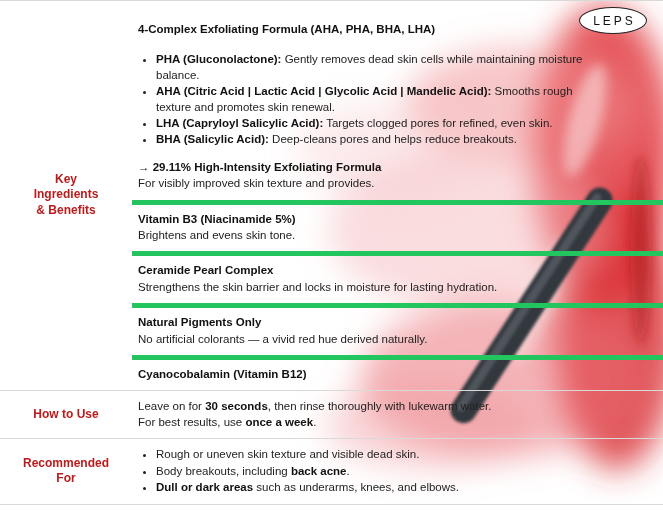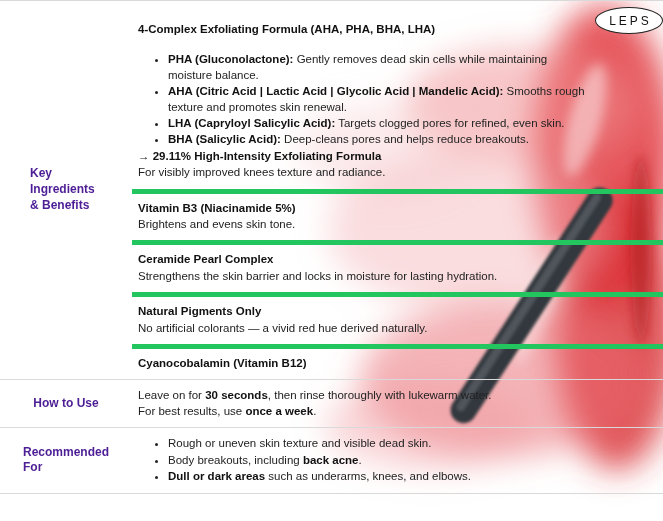--- a/index.html
+++ b/index.html
@@ -2,42 +2,42 @@
 <html><head>
 <meta charset="utf-8">
 <style>
   html,body{margin:0;padding:0;background:#fff;}
   .page{
     position:relative;width:663px;height:521px;overflow:hidden;background:#fff;
     font-family:"Liberation Sans",sans-serif;color:#222;
   }
   .smear{position:absolute;inset:0;z-index:0;}
   .logo{
-    position:absolute;top:7px;right:0;z-index:2;
+    position:absolute;top:7px;right:16px;z-index:2;
     width:68px;height:27px;border:1.6px solid #222;border-radius:50%;
     background:#fff;display:flex;align-items:center;justify-content:center;
     font-size:12px;font-weight:500;letter-spacing:3px;color:#111;
     padding-left:3px;box-sizing:border-box;
   }
   .content{position:relative;z-index:1;}
   .tbl{border-top:1px solid #d9d9d9;border-bottom:1px solid #d9d9d9;}
   .row{display:grid;grid-template-columns:132px 1fr;}
   .row + .row{border-top:1px solid #d9d9d9;}
   .hdr{
-    display:flex;align-items:center;justify-content:center;
-    font-weight:bold;font-size:12px;color:#4c1d95;padding:4px 30px;line-height:1.3;
+    display:flex;align-items:center;justify-content:center;text-align:center;
+    font-weight:bold;font-size:12px;color:#b91c1c;padding:4px 30px;line-height:1.3;
   }
   .cell{font-size:11.5px;line-height:1.34;color:#222;}
   .block{padding:7px 58px 7px 6px;}
   .block + .block{border-top:5px solid #22c55e;}
   .b-title{font-weight:bold;color:#111;}
   .formula .b-title{margin:14px 0 15px;}
   ul.dots{margin:0;padding:0 0 0 18px;list-style:disc;}
-  ul.dots li{margin:1px 12px;}
-  .highlight{font-weight:bold;color:#111;margin-top:1px;}
+  ul.dots li{margin:1px 0;}
+  .highlight{font-weight:bold;color:#111;margin-top:12px;}
   .line{margin:1px 0;}
   strong{color:#111;}
 </style>
 </head>
 <body>
 
 <div class="page">
 
   <div class="smear">
     <svg width="663" height="521" viewBox="0 0 663 521">
@@ -86,21 +86,21 @@
 
           <div class="block formula">
             <div class="b-title">4-Complex Exfoliating Formula (AHA, PHA, BHA, LHA)</div>
             <ul class="dots">
               <li><strong>PHA (Gluconolactone):</strong><span> Gently removes dead skin cells while maintaining moisture balance.</span></li>
               <li><strong>AHA (Citric Acid | Lactic Acid | Glycolic Acid | Mandelic Acid):</strong><span> Smooths rough texture and promotes skin renewal.</span></li>
               <li><strong>LHA (Capryloyl Salicylic Acid):</strong><span> Targets clogged pores for refined, even skin.</span></li>
               <li><strong>BHA (Salicylic Acid):</strong><span> Deep-cleans pores and helps reduce breakouts.</span></li>
             </ul>
             <div class="highlight">→ 29.11% High-Intensity Exfoliating Formula</div>
-            <div class="line">For visibly improved knees texture and radiance.</div>
+            <div class="line">For visibly improved skin texture and provides.</div>
           </div>
 
           <div class="block">
             <div class="b-title">Vitamin B3 (Niacinamide 5%)</div>
             <div class="line">Brightens and evens skin tone.</div>
           </div>
 
           <div class="block">
             <div class="b-title">Ceramide Pearl Complex</div>
             <div class="line">Strengthens the skin barrier and locks in moisture for lasting hydration.</div>

